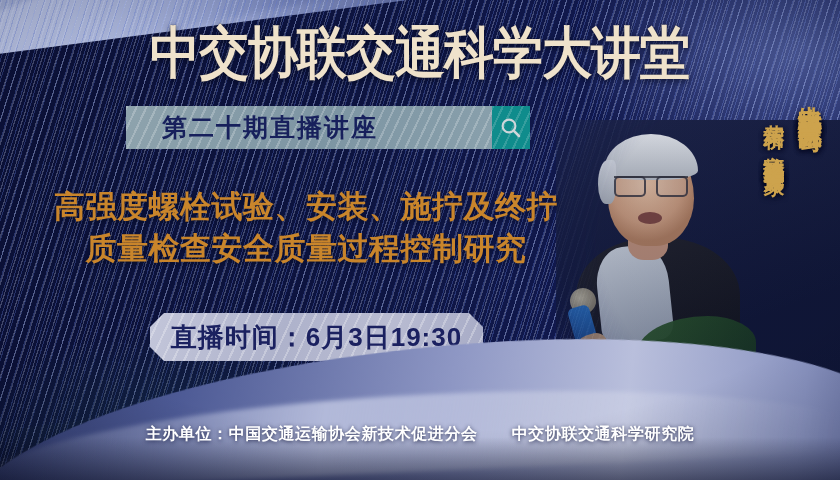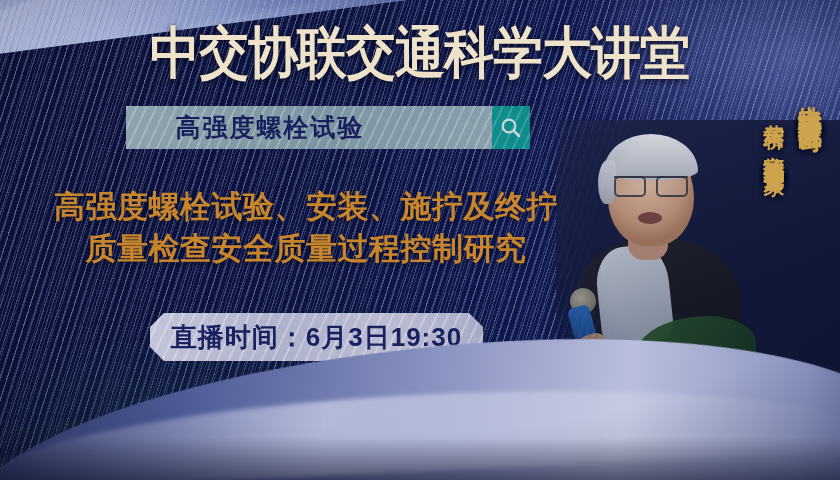--- a/index.html
+++ b/index.html
@@ -293,21 +293,21 @@
       <div class="fl fl-r3"></div>
       <div class="fl fl-r4"></div>
       <div class="photo-tone"></div>
     </div>
   </div>
 
   <div class="title">中交协联交通科学大讲堂</div>
 
   <div class="subbar">
     <div class="subbar-bg">
-      <span class="subbar-text">高强度螺栓试验</span>
+      <span class="subbar-text">第二十期直播讲座</span>
     </div>
     <div class="search-box">
       <svg width="24" height="24" viewBox="0 0 24 24" fill="none">
         <circle cx="10" cy="10" r="6.4" stroke="#cfd6da" stroke-width="2.1"></circle>
         <line x1="14.6" y1="14.6" x2="20" y2="20" stroke="#cfd6da" stroke-width="2.6" stroke-linecap="round"></line>
       </svg>
     </div>
   </div>
 
   <div class="topic">
@@ -321,14 +321,19 @@
 
   <div class="vcol vcol-org">中铁大桥科学研究院有限公司</div>
   <div class="vcol vcol-name">黄绍桥  高栓试验研究首席专家</div>
 
   <div class="bottomwave2"></div>
   <div class="bottomwave"></div>
   <div class="bottomsheen"></div>
   <div class="bottomshadow"></div>
   <div class="vignette"></div>
 
+  <div class="footer">
+    <span>主办单位：中国交通运输协会新技术促进分会</span>
+    <span class="gap"></span>
+    <span>中交协联交通科学研究院</span>
+  </div>
 
 </div>
 
 </body></html>

